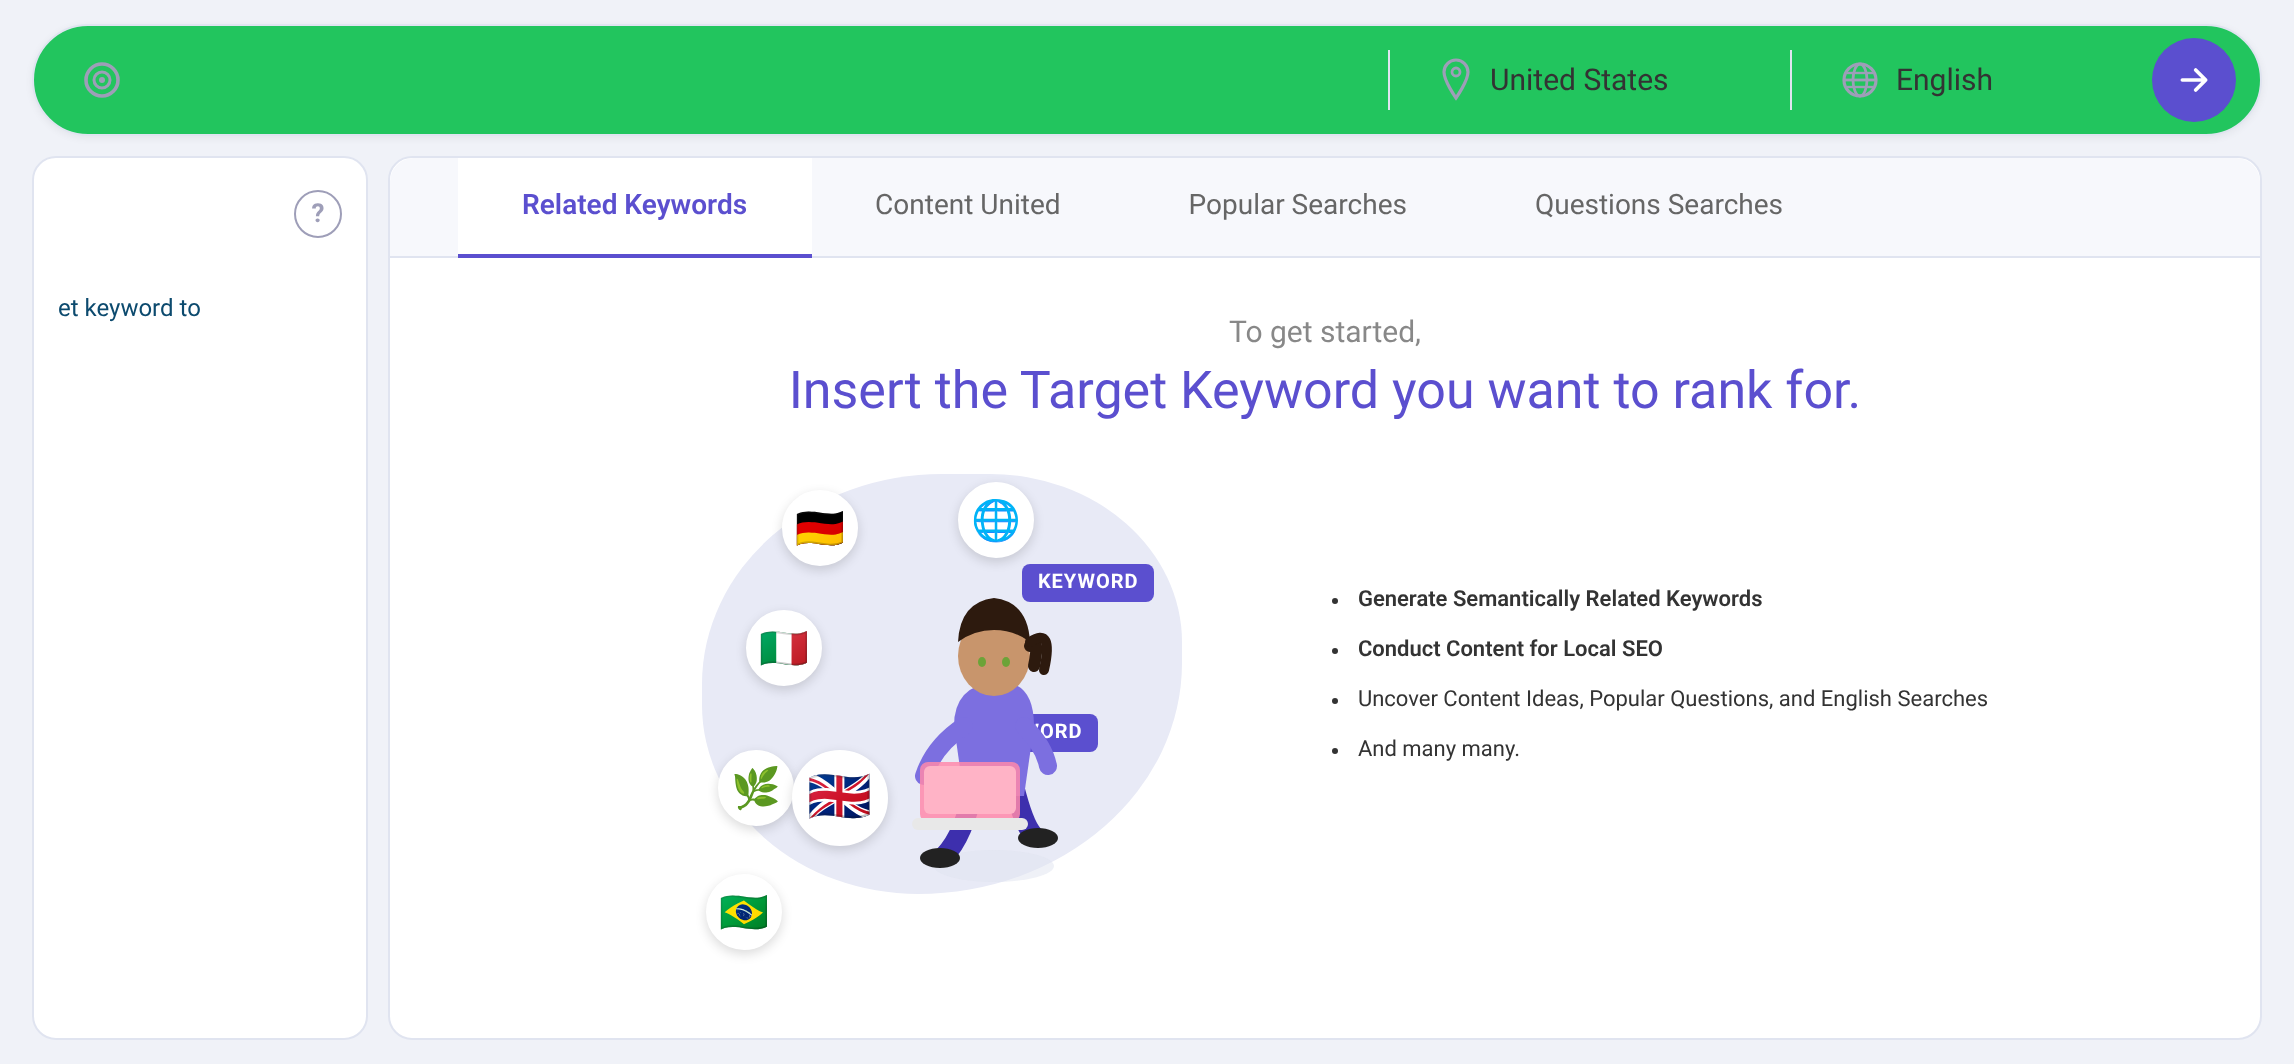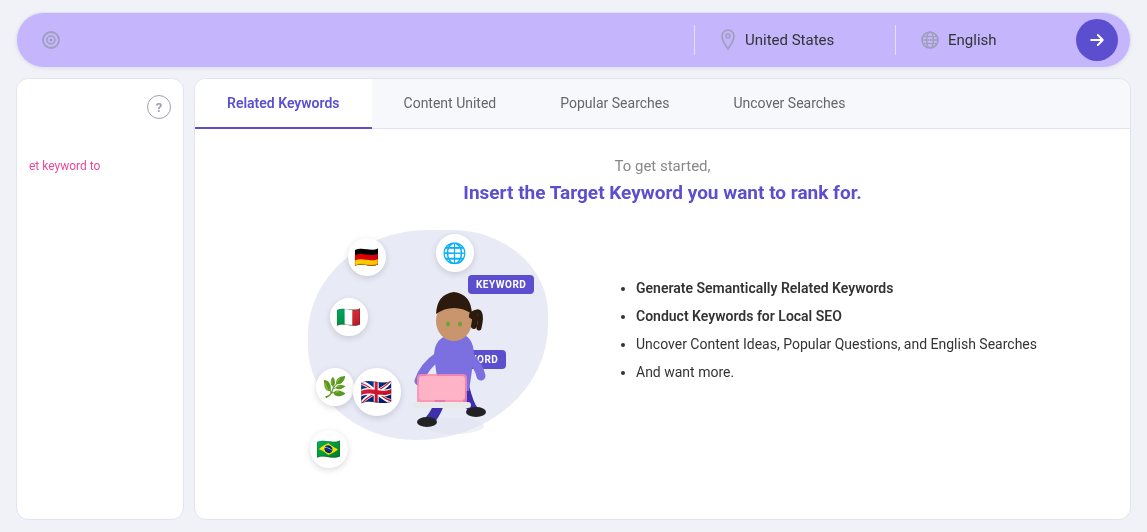--- a/index.html
+++ b/index.html
@@ -16,21 +16,21 @@
       flex-direction: column;
       height: 532px;
       padding: 12px 16px;
       gap: 10px;
     }
 
     
     .search-bar {
       display: flex;
       align-items: center;
-      background: #c4b5fd;
+      background: #22c55e;
       border-radius: 50px;
       border: 1.5px solid #e0e4f0;
       padding: 0 8px;
       height: 56px;
       gap: 0;
       box-shadow: 0 1px 4px rgba(0,0,0,0.06);
     }
 
     .search-section {
       display: flex;
@@ -126,23 +126,23 @@
       display: flex;
       align-items: center;
       justify-content: center;
       cursor: pointer;
       color: #9e9eb8;
       font-size: 13px;
       font-weight: bold;
     }
 
     .sidebar-hint {
-      margin-top: 40px;
+      margin-top: 28px;
       font-size: 12px;
-      color: #ec4899;
+      color: #0c4a6e;
       text-align: left;
       align-self: flex-start;
     }
 
     
     .tab-content-area {
       flex: 1;
       background: #fff;
       border-radius: 12px;
       border: 1.5px solid #e0e4f0;
@@ -169,20 +169,21 @@
       background: transparent;
       border-radius: 0;
       transition: color 0.2s;
     }
 
     .tab.active {
       color: #5b4fcf;
       font-weight: 600;
       border-bottom: 2.5px solid #5b4fcf;
       background: #fff;
+      margin-left: 34px;
     }
 
     
     .tab-body {
       flex: 1;
       display: flex;
       flex-direction: column;
       align-items: center;
       justify-content: flex-start;
       padding: 20px 40px;
@@ -190,22 +191,22 @@
     }
 
     .cta-subtitle {
       font-size: 15px;
       color: #888;
       margin-top: 8px;
       text-align: center;
     }
 
     .cta-title {
-      font-size: 19px;
-      font-weight: 700;
+      font-size: 26px;
+      font-weight: 400;
       color: #5b4fcf;
       text-align: right;
       margin-top: 6px;
     }
 
     .cta-content {
       display: flex;
       align-items: center;
       gap: 48px;
       margin-top: 16px;
@@ -224,21 +225,21 @@
     
     .features-list {
       list-style: disc;
       padding-left: 20px;
       display: flex;
       flex-direction: column;
       gap: 12px;
     }
 
     .features-list li {
-      font-size: 14px;
+      font-size: 11px;
       color: #333;
     }
 
     .features-list li strong {
       font-weight: 600;
     }
 
     
     .blob {
       position: absolute;
@@ -339,21 +340,21 @@
       <div class="help-icon">?</div>
       <span class="sidebar-hint">et keyword to</span>
     </div>
 
     <div class="tab-content-area">
 
       <div class="tabs">
         <div class="tab active">Related Keywords</div>
         <div class="tab">Content United</div>
         <div class="tab">Popular Searches</div>
-        <div class="tab">Uncover Searches</div>
+        <div class="tab">Questions Searches</div>
       </div>
 
       <div class="tab-body">
         <p class="cta-subtitle">To get started,</p>
         <p class="cta-title">Insert the Target Keyword you want to rank for.</p>
 
         <div class="cta-content">
 
           <div class="illustration">
             <div class="blob"></div>
@@ -396,23 +397,23 @@
                 <path d="M83 58 Q95 50 90 72" stroke="#2d1a0e" stroke-width="5" fill="none" stroke-linecap="round"></path>
 
                 <ellipse cx="59" cy="68" rx="2" ry="2.5" fill="#4a2" opacity="0.7"></ellipse>
                 <ellipse cx="71" cy="68" rx="2" ry="2.5" fill="#4a2" opacity="0.7"></ellipse>
               </svg>
             </div>
           </div>
 
           <ul class="features-list">
             <li><strong>Generate Semantically Related Keywords</strong></li>
-            <li><strong>Conduct Keywords for Local SEO</strong></li>
+            <li><strong>Conduct Content for Local SEO</strong></li>
             <li>Uncover Content Ideas, Popular Questions, and English Searches</li>
-            <li>And want more.</li>
+            <li>And many many.</li>
           </ul>
 
         </div>
       </div>
 
     </div>
   </div>
 </div>
 
 </body></html>

